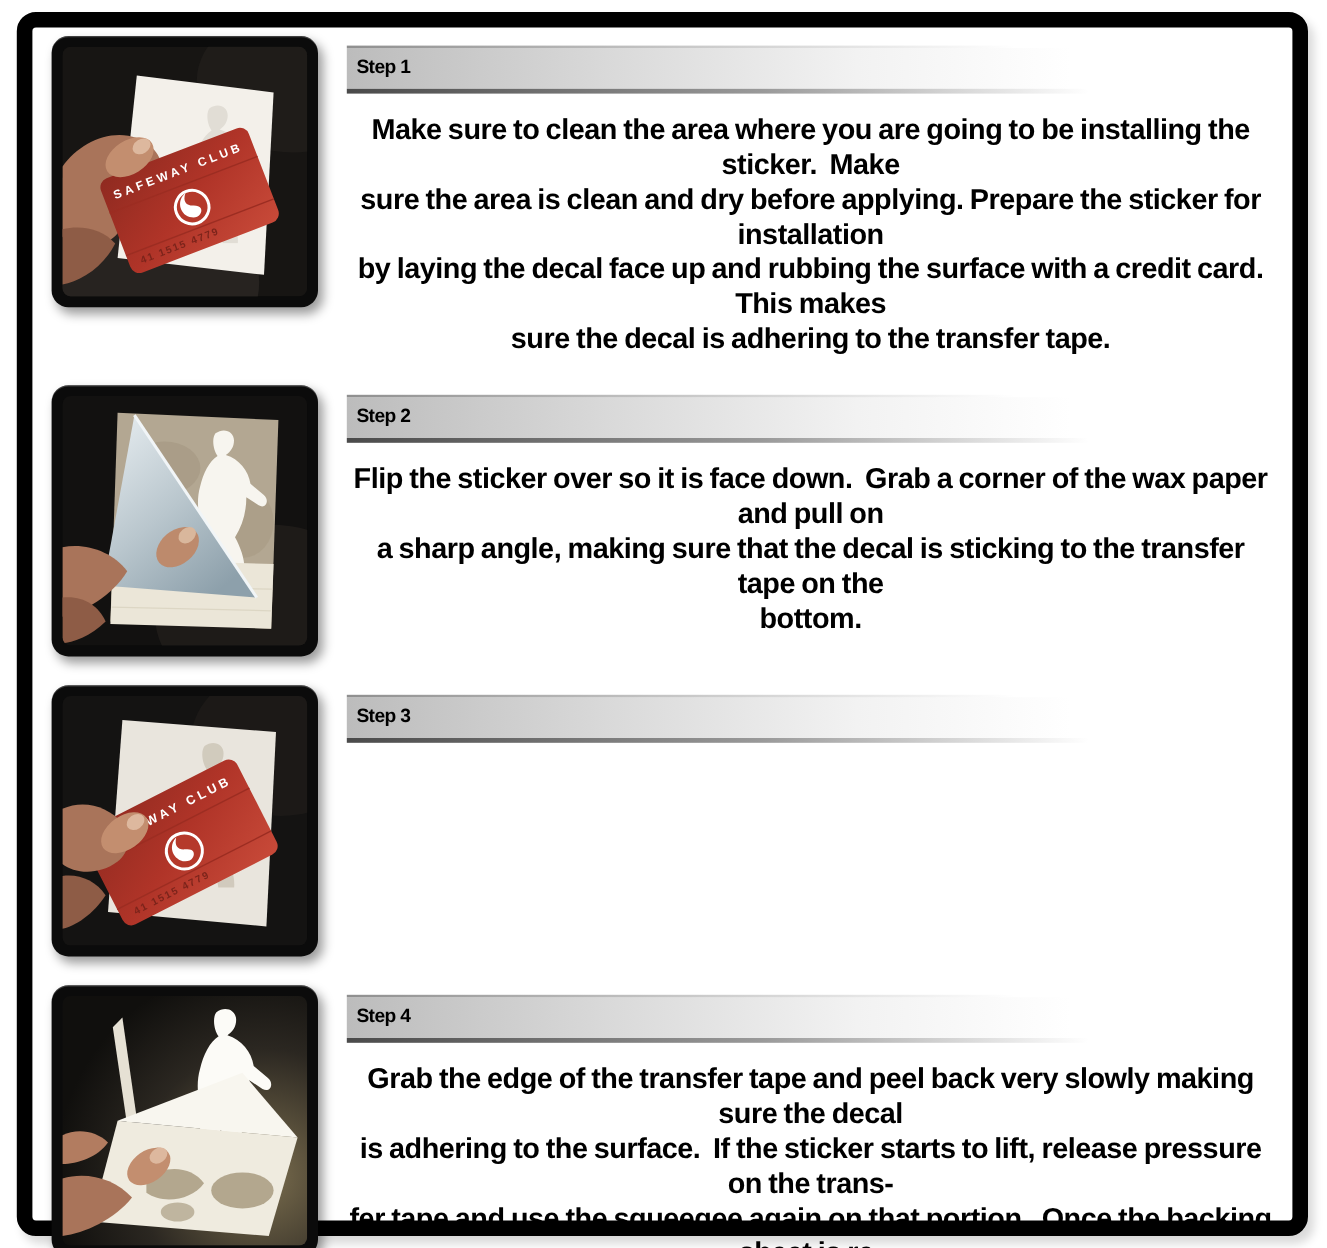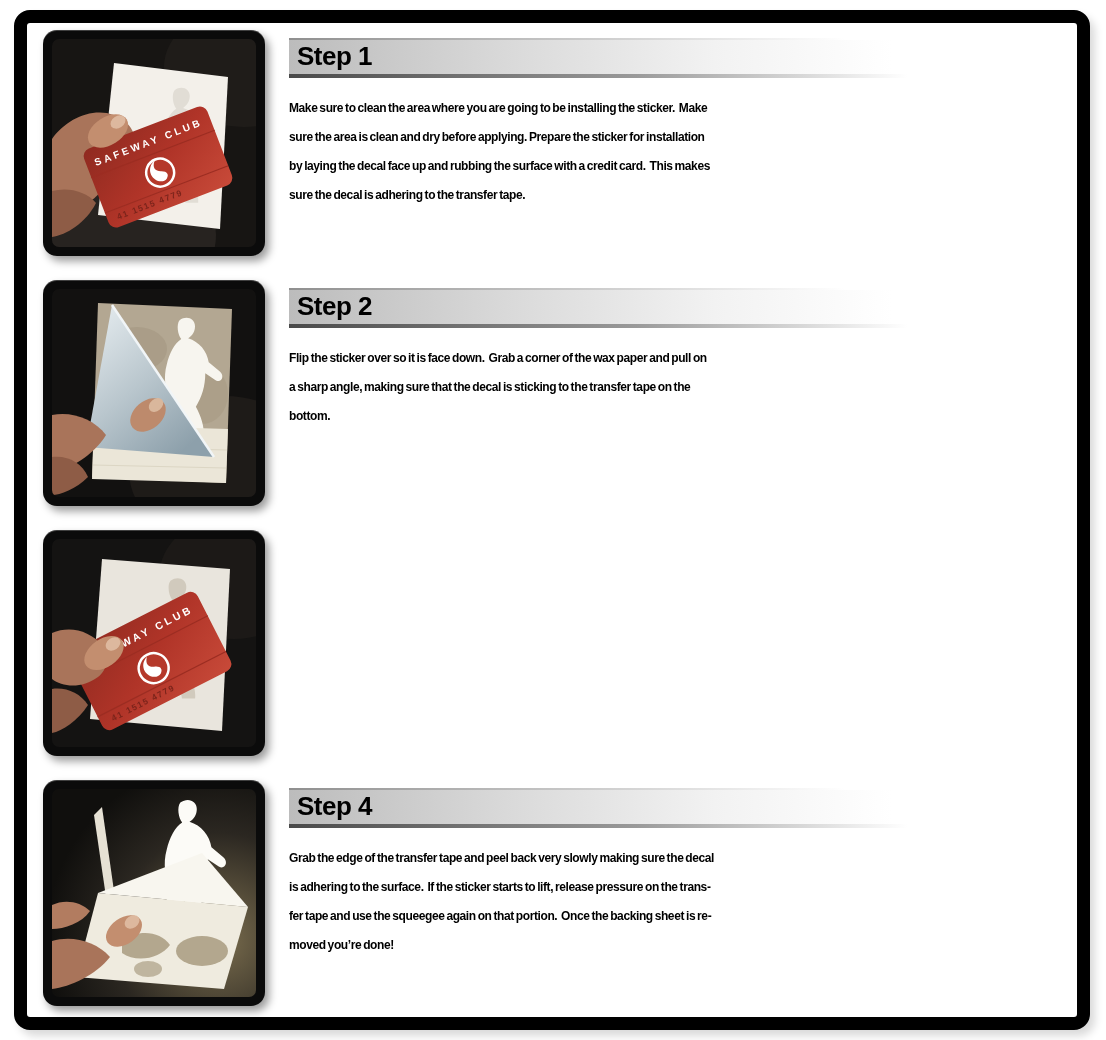--- a/index.html
+++ b/index.html
@@ -30,28 +30,29 @@
   }
   .step-bar::before{
     content:"";position:absolute;left:0;top:-2px;width:100%;height:2px;
     background:linear-gradient(to right,#8f8f8f,rgba(255,255,255,0) 72%);
   }
   .step-bar::after{
     content:"";position:absolute;left:0;bottom:-4px;width:100%;height:4px;
     background:linear-gradient(to right,#4a4a4a,#9a9a9a 45%,rgba(255,255,255,0) 80%);
   }
   .step-title{
-    font-size:26px;font-weight:bold;line-height:33px;
+    font-size:16px;font-weight:bold;line-height:33px;
     padding-left:8px;letter-spacing:-0.5px;
   }
   .para{
     margin-top:20px;
-    font-size:12px;font-weight:bold;line-height:29px;
+    font-size:24px;font-weight:bold;line-height:29px;
     letter-spacing:-0.4px;word-spacing:-1px;
     white-space:pre-wrap;
+    text-align:center;
   }
   .para + .para{margin-top:29px;}
   .defs-holder{position:absolute;width:0;height:0;overflow:hidden;}
 </style>
 </head>
 <body>
 
 <svg class="defs-holder" aria-hidden="true">
   <defs>
     <linearGradient id="cardGrad" x1="0" y1="0" x2="1" y2="1">
@@ -159,20 +160,23 @@
           <path d="M-5,15 C-12,9 -10,-2 -1,-5 C-6,1 -4,5 1,7 C7,9 8,13 4,16 C1,18 -2,17 -5,15 Z" fill="#ffffff"></path>
           <text x="-60" y="37" font-size="8.5" font-weight="bold" letter-spacing="1.5" fill="#7c241b">41 1515 4779</text>
         </g>
         <path d="M0,94 C18,86 38,92 50,106 C58,116 56,130 46,138 C30,150 10,148 0,140 Z" fill="#a9745a"></path>
         <ellipse cx="52" cy="114" rx="22" ry="14" transform="rotate(-35 52 114)" fill="#c38e6f"></ellipse>
         <ellipse cx="61" cy="105" rx="8" ry="6" transform="rotate(-35 61 105)" fill="#ddb89e"></ellipse>
         <path d="M0,150 C14,148 28,154 36,166 C26,182 10,192 0,194 Z" fill="#8e5c46"></path>
       </svg>
     </div>
     <div class="step-content">
+      <div class="step-bar">
+        <div class="step-title">Step 3</div>
+      </div>
     </div>
   </div>
 
   <div class="row">
     <div class="photo-frame">
       <svg width="204" height="208" viewBox="0 0 204 208">
         <rect width="204" height="208" fill="url(#glow4)"></rect>
         <use href="#bigfoot" width="92" height="128" transform="translate(86,8)" fill="#fcfbf7"></use>
         <polygon points="50,18 62,102 54,108 42,26" fill="#e6e1d4"></polygon>
         <polygon points="46,104 196,118 172,200 24,188" fill="#efebdf"></polygon>

